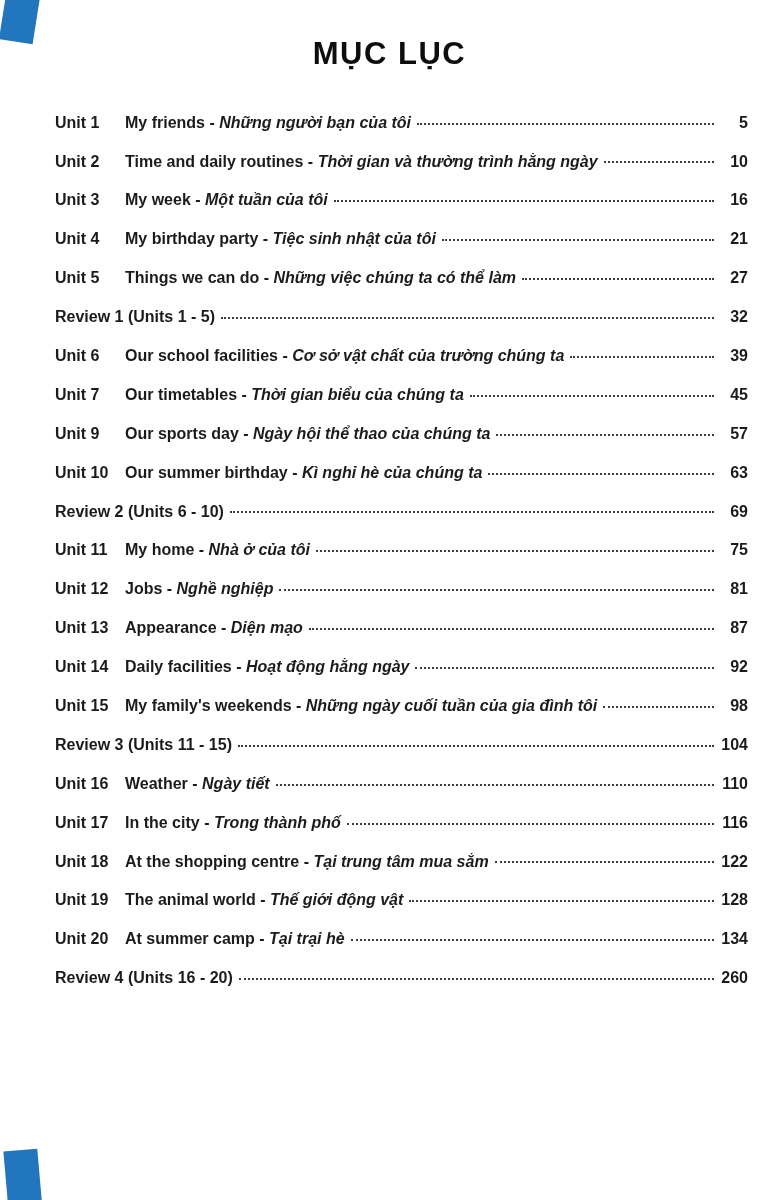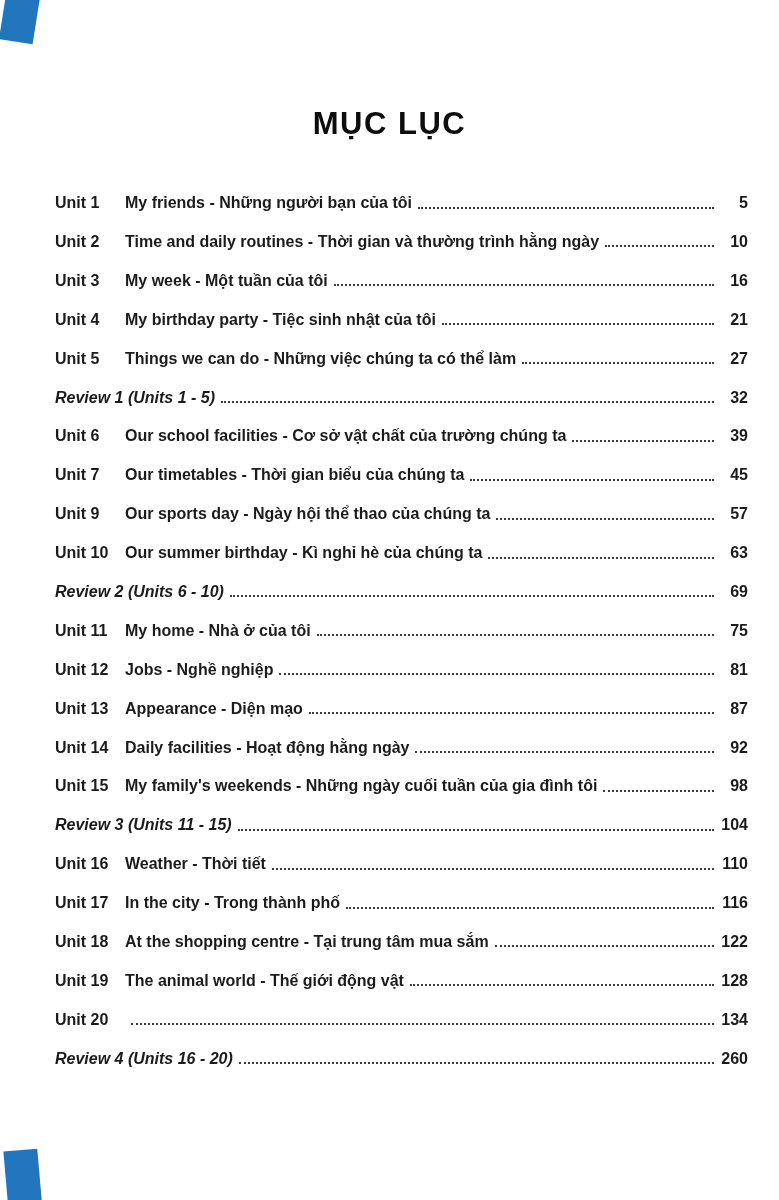--- a/index.html
+++ b/index.html
@@ -5,46 +5,45 @@
   * { box-sizing: border-box; margin: 0; padding: 0; }
   html, body { width: 779px; height: 1200px; }
   body {
     background: #ffffff;
     font-family: "Liberation Sans", "DejaVu Sans", sans-serif;
     color: #1b1b1b;
     position: relative;
     overflow: hidden;
   }
   .page-heading {
-    padding-top: 106px;
+    padding-top: 36px;
     text-align: center;
     font-size: 31px;
     line-height: 1.15;
     font-weight: 700;
     letter-spacing: 1.5px;
     color: #0d0d0d;
   }
   .toc-list {
     margin-top: 42px;
     padding: 0 31px 0 55px;
   }
   .toc-row {
     display: flex;
-    align-items: center;
     height: 38.9px;
     font-size: 16px;
     font-weight: 700;
     white-space: nowrap;
     overflow: hidden;
     color: #1b1b1b;
   }
   .toc-label { flex: 0 0 70px; }
-  .toc-label.toc-label-wide { flex: 0 0 auto; font-style: italic; }
+  .toc-label.toc-label-wide { flex: 0 0 auto; }
   .toc-title-text { flex: 0 1 auto; }
-  .toc-vi { }
+  .toc-vi { font-style: italic; }
   .toc-leader {
     flex: 1 1 8px;
     min-width: 8px;
     height: 0.68em;
     border-bottom: 2px dotted #3c3c3c;
     margin: 0 4px 0 6px;
   }
   .toc-page {
     flex: 0 0 auto;
     min-width: 30px;
@@ -160,21 +159,21 @@
       <span class="toc-leader"></span>
       <span class="toc-page">98</span>
     </div>
     <div class="toc-row">
       <span class="toc-label toc-label-wide">Review 3 (Units 11 - 15)</span>
       <span class="toc-leader"></span>
       <span class="toc-page">104</span>
     </div>
     <div class="toc-row">
       <span class="toc-label">Unit 16</span>
-      <span class="toc-title-text"><span class="toc-en">Weather - </span><span class="toc-vi">Thời tiết</span></span>
+      <span class="toc-title-text"><span class="toc-en">Weather - </span><span class="toc-vi">Ngày tiết</span></span>
       <span class="toc-leader"></span>
       <span class="toc-page">110</span>
     </div>
     <div class="toc-row">
       <span class="toc-label">Unit 17</span>
       <span class="toc-title-text"><span class="toc-en">In the city - </span><span class="toc-vi">Trong thành phố</span></span>
       <span class="toc-leader"></span>
       <span class="toc-page">116</span>
     </div>
     <div class="toc-row">
@@ -184,20 +183,21 @@
       <span class="toc-page">122</span>
     </div>
     <div class="toc-row">
       <span class="toc-label">Unit 19</span>
       <span class="toc-title-text"><span class="toc-en">The animal world - </span><span class="toc-vi">Thế giới động vật</span></span>
       <span class="toc-leader"></span>
       <span class="toc-page">128</span>
     </div>
     <div class="toc-row">
       <span class="toc-label">Unit 20</span>
+      <span class="toc-title-text"><span class="toc-en">At summer camp - </span><span class="toc-vi">Tại trại hè</span></span>
       <span class="toc-leader"></span>
       <span class="toc-page">134</span>
     </div>
     <div class="toc-row">
       <span class="toc-label toc-label-wide">Review 4 (Units 16 - 20)</span>
       <span class="toc-leader"></span>
       <span class="toc-page">260</span>
     </div>
   </div>
 

